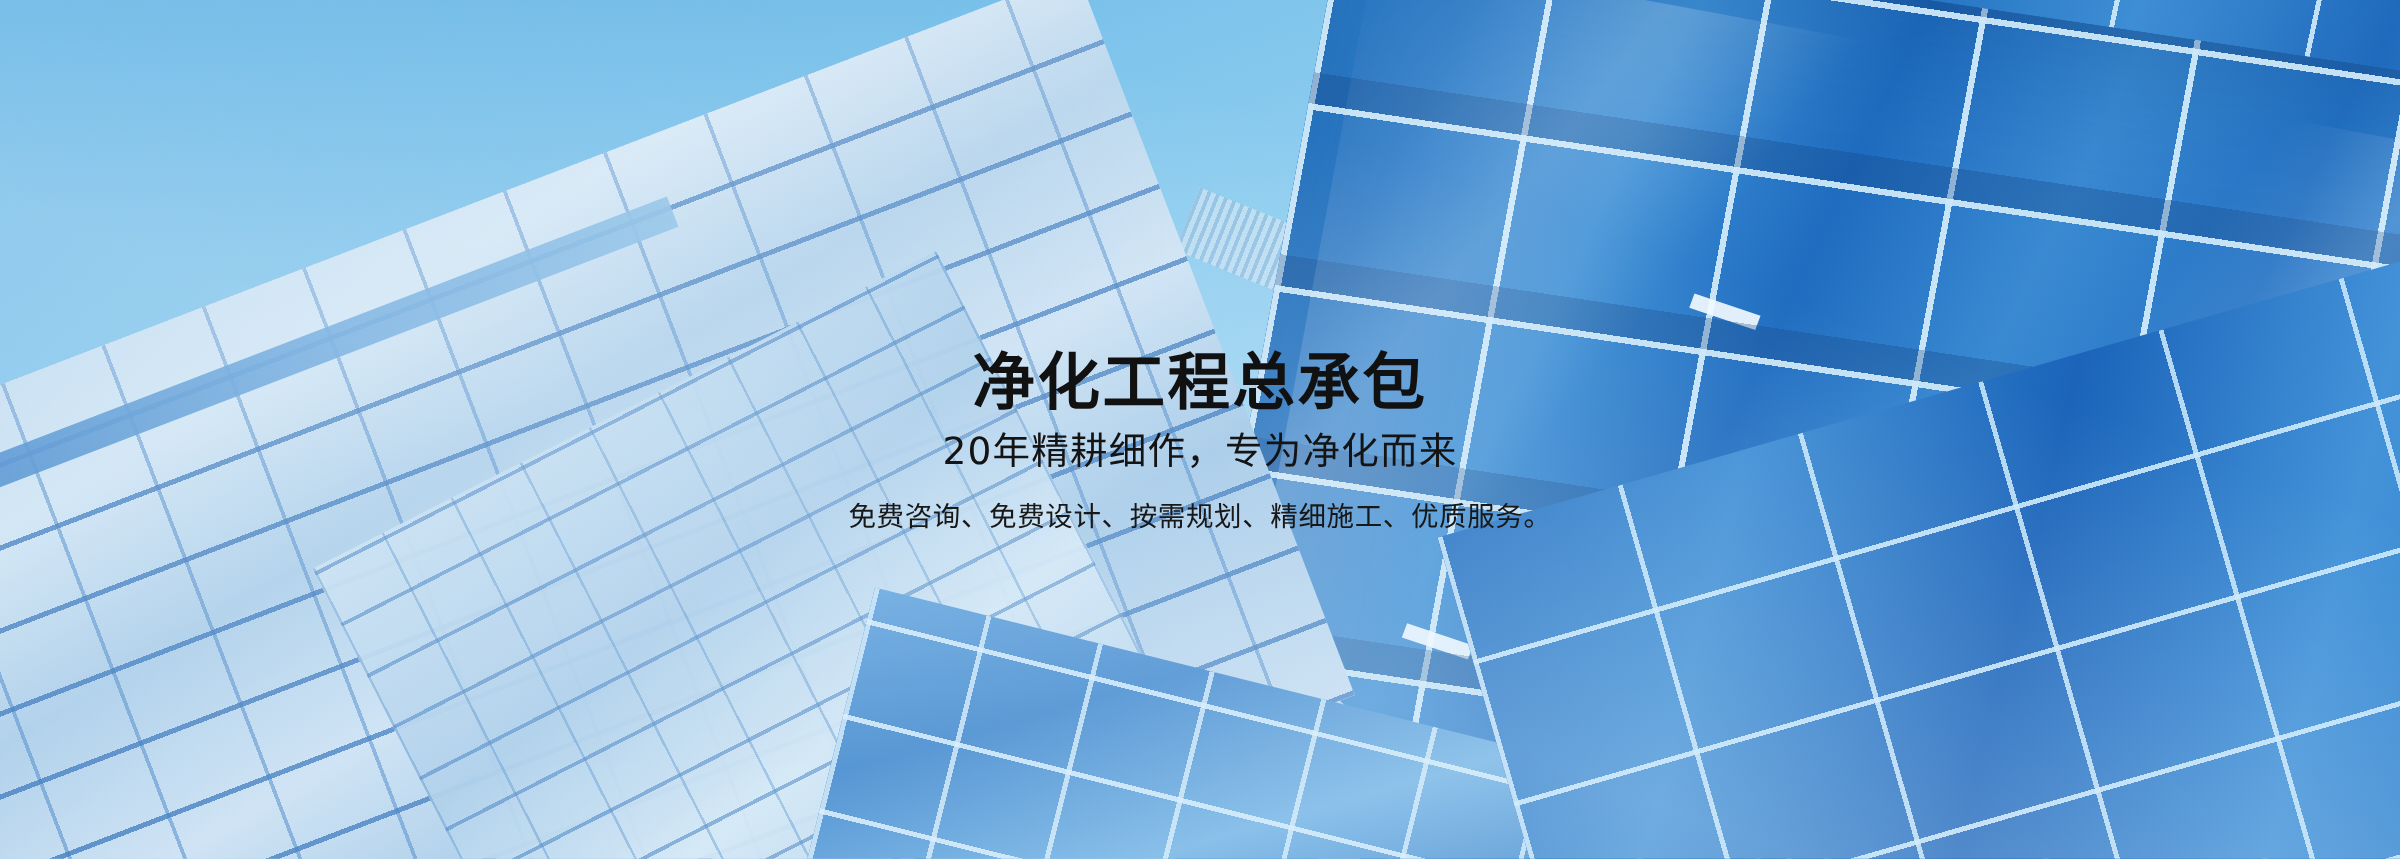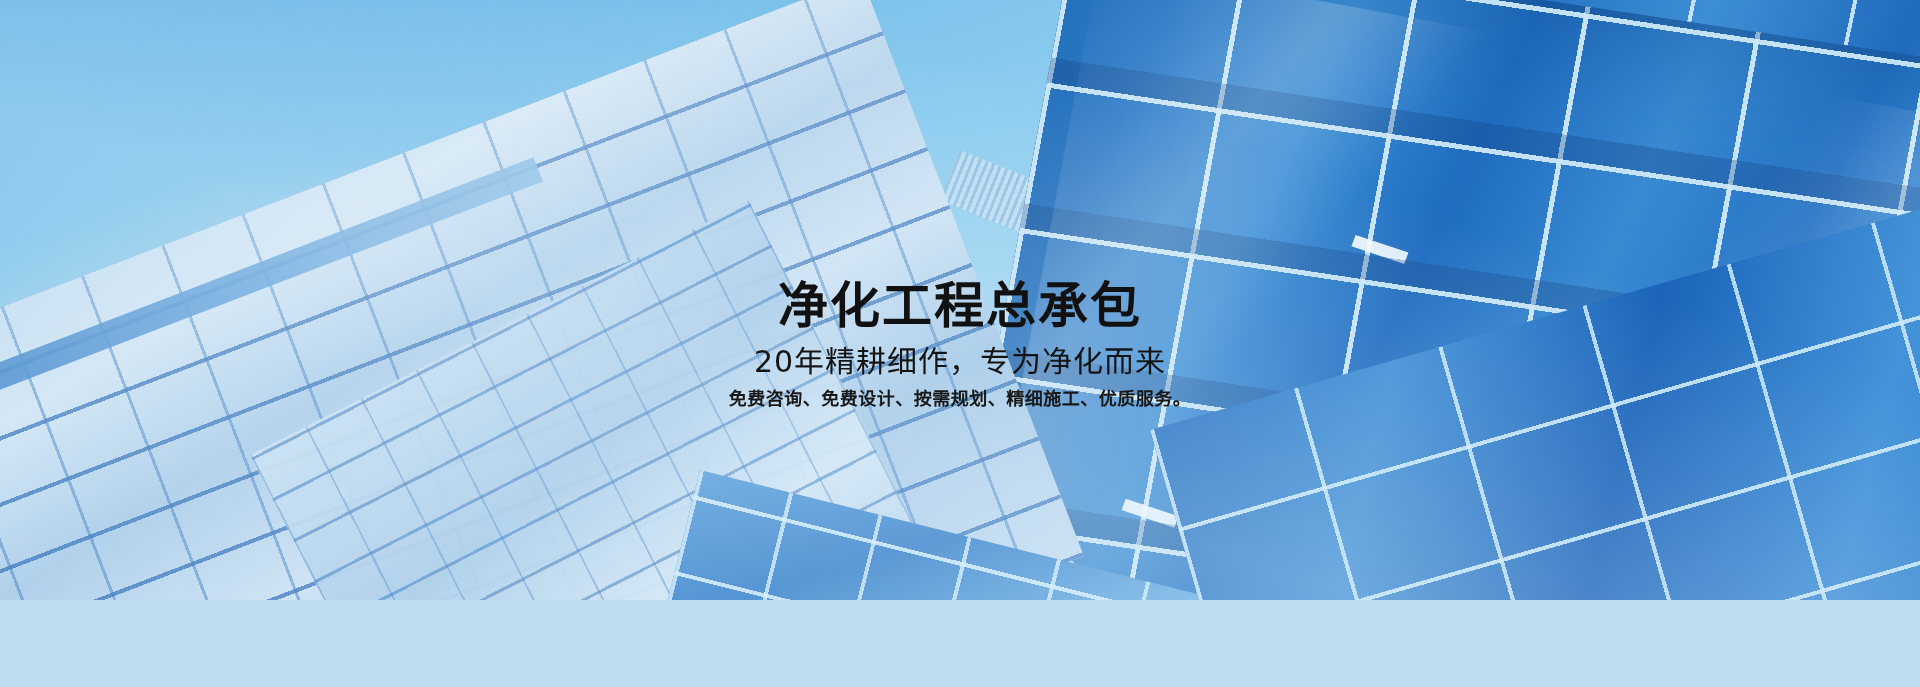--- a/index.html
+++ b/index.html
@@ -7,21 +7,21 @@
 
   html, body {
     width:1920px; height:687px;
     overflow:hidden;
     background:#bcdcf0;
     font-family:"DejaVu Sans","Liberation Sans",sans-serif;
   }
 
   .banner {
     position:relative;
-    width:1920px; height:600px;
+    width:1920px; height:687px;
     overflow:hidden;
   }
 
   
   .sky {
     position:absolute; inset:0;
     background:
       linear-gradient(160deg,
         #5fb2e4 0%,
         #74bee9 18%,
@@ -393,23 +393,23 @@
   .hero-sub {
     margin-top:12px;
     font-size:30px;
     font-weight:400;
     letter-spacing:1px;
     line-height:1.1;
     color:#141414;
     white-space:nowrap;
   }
   .hero-tag {
-    margin-top:10px;
-    font-size:18px;
-    font-weight:700;
+    margin-top:24px;
+    font-size:22px;
+    font-weight:400;
     letter-spacing:.5px;
     line-height:1.2;
     color:#181818;
     white-space:nowrap;
   }
 </style>
 </head>
 <body>
 
 <div class="banner">

